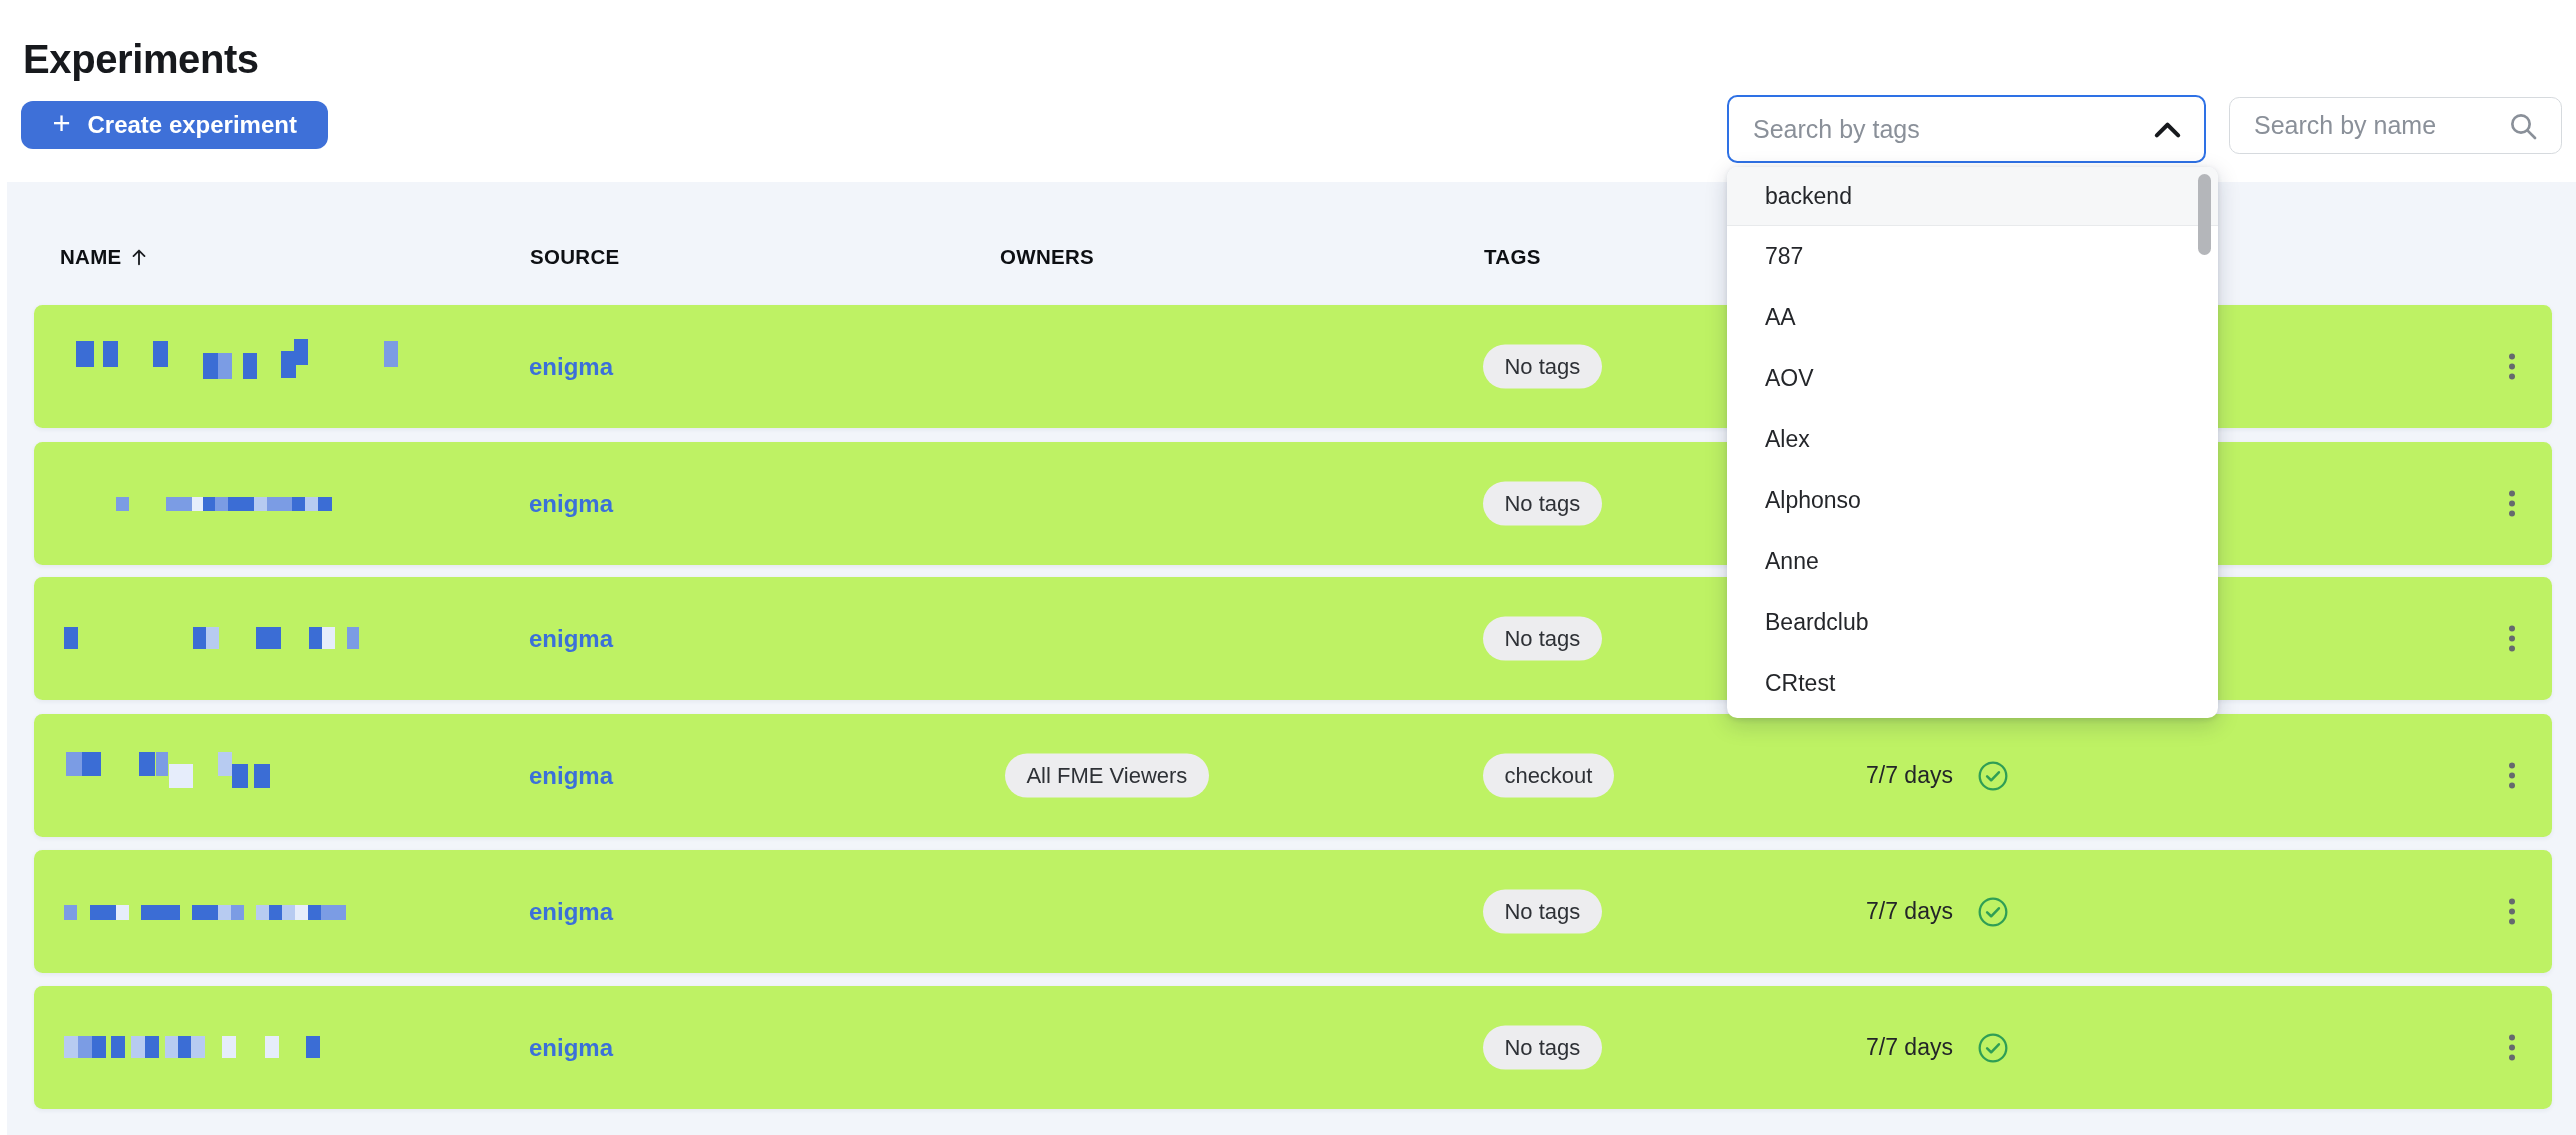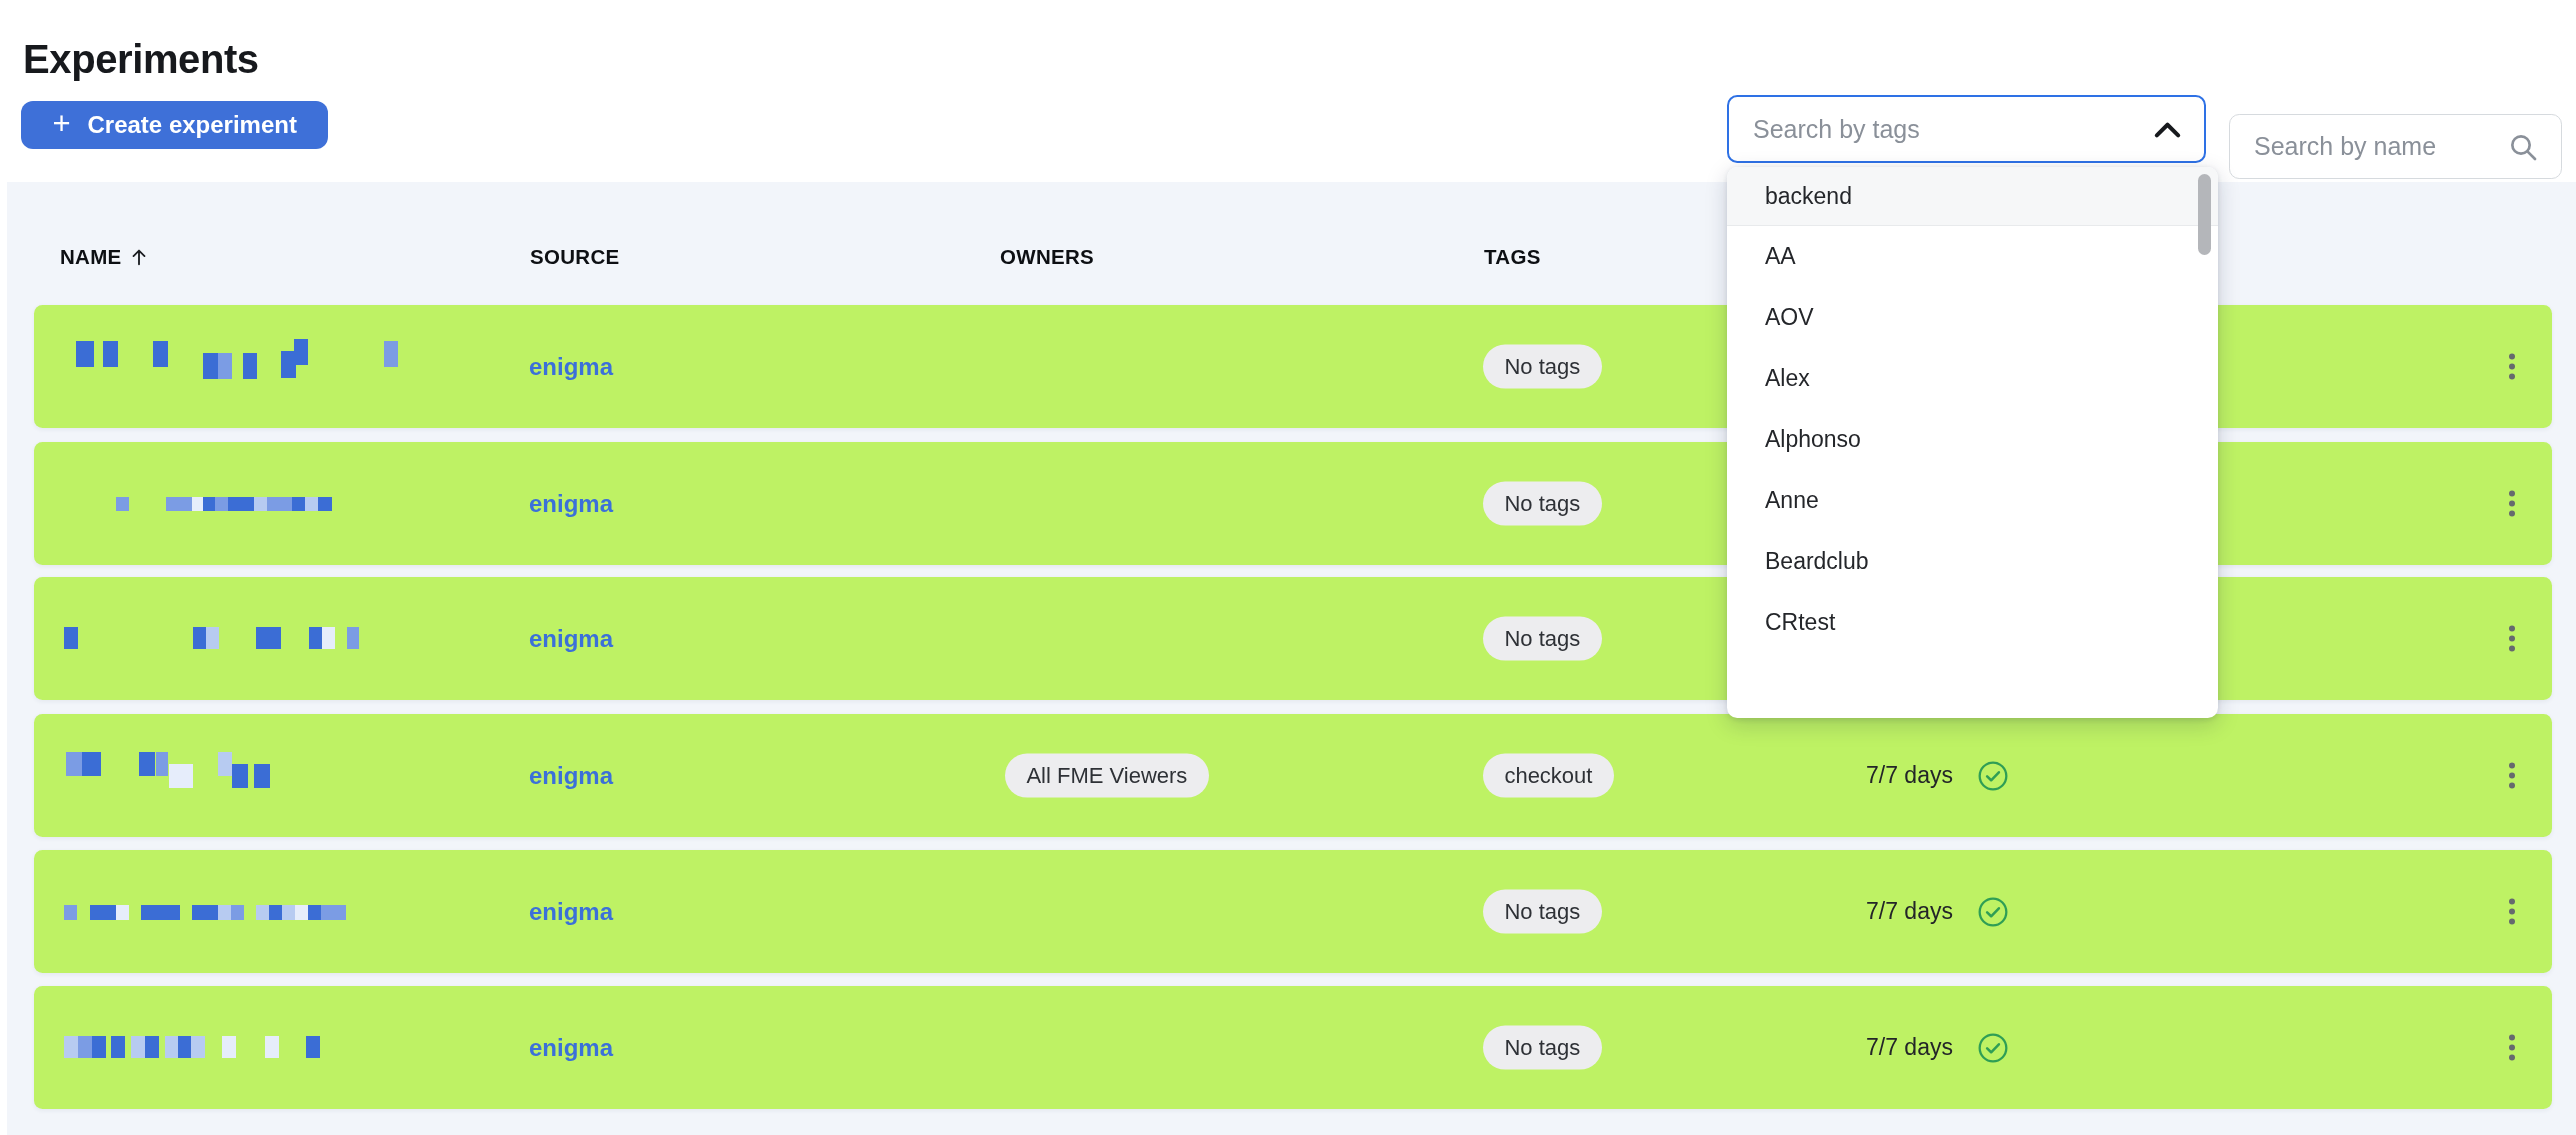--- a/index.html
+++ b/index.html
@@ -31,21 +31,21 @@
   .input-box{
     position:absolute;box-sizing:border-box;background:#fff;
     display:flex;align-items:center;padding:0 22px;border-radius:10.2px;
   }
   .input-box input{
     flex:1;border:none;outline:none;background:transparent;
     font-size:25px;color:#0369a1;font-family:inherit;min-width:0;
   }
   .input-box input::placeholder{color:#8a9099;}
   .tags-box{left:1727px;top:95px;width:479px;height:68px;border:2.6px solid #2e71e5;}
-  .name-box{left:2229px;top:114px;width:333px;height:65px;border:1.7px solid #d6dade;}
+  .name-box{left:2229px;top:97px;width:333px;height:57px;border:1.7px solid #d6dade;}
   
   .col-head{
     position:absolute;top:243px;height:27px;display:flex;align-items:center;gap:6.8px;
     font-size:20.5px;font-weight:700;color:#0d0f13;letter-spacing:0.3px;cursor:pointer;
   }
   
   .row-card{
     position:absolute;left:34px;width:2518px;height:123px;
     background:#bef264;border-radius:8.5px;
     box-shadow:0 1.7px 4.3px rgba(30,45,90,0.06);
@@ -317,20 +317,21 @@
         <i></i>
         <i></i>
         <i></i>
       </button>
   </div>
   </div>
 
 <div class="dropdown">
   <div id="dd-items">
       <div class="dd-item highlighted">backend</div>
+      <div class="dd-item">787</div>
       <div class="dd-item">AA</div>
       <div class="dd-item">AOV</div>
       <div class="dd-item">Alex</div>
       <div class="dd-item">Alphonso</div>
       <div class="dd-item">Anne</div>
       <div class="dd-item">Beardclub</div>
       <div class="dd-item">CRtest</div>
     </div>
   <div class="dd-thumb"></div>
 </div>

